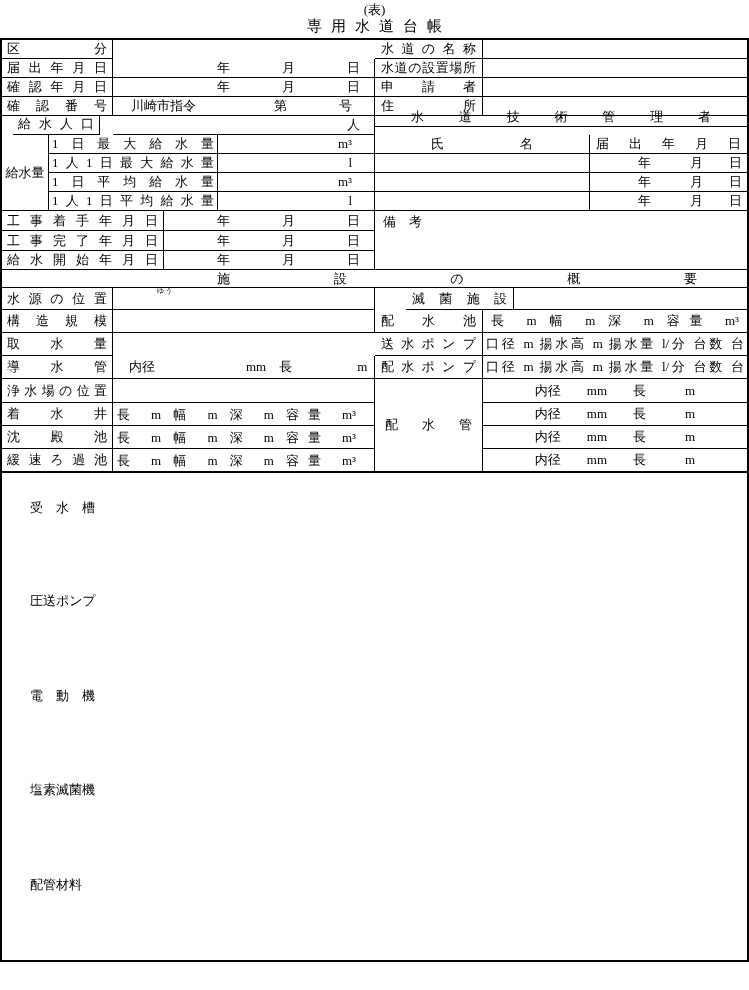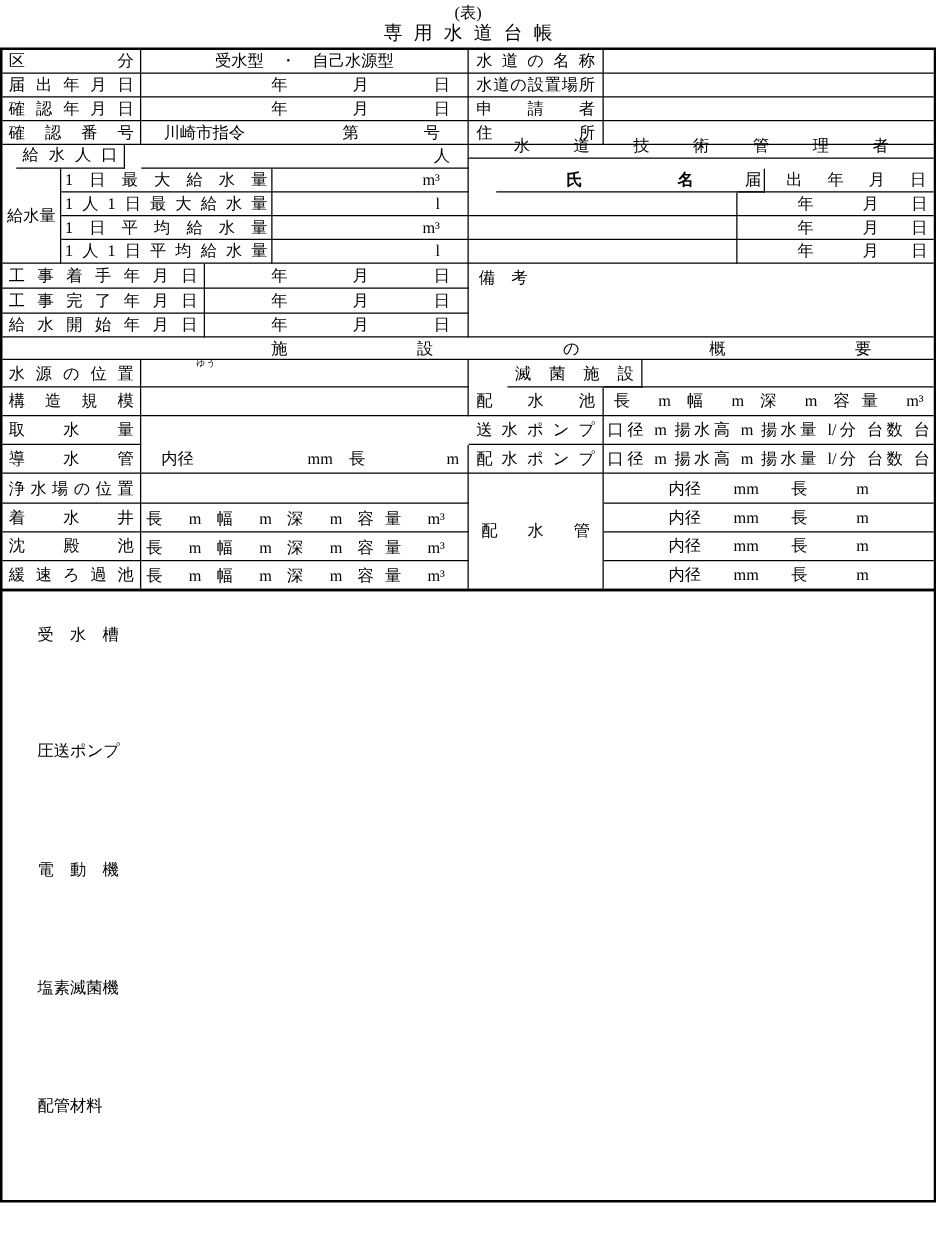--- a/index.html
+++ b/index.html
@@ -29,21 +29,20 @@
 <body>
 
 <div class="page">
 
   <div class="hdr-side">(表)</div>
   <div class="hdr-title">専用水道台帳</div>
 
   <div class="tbl">
 
     <div class="c j" style="left:0;top:0;width:111px;height:19px;line-height:18px;padding:0 5px;">区分</div>
-    <div class="c pc" style="left:111px;top:0;width:262px;height:19px;line-height:18px;">受水型　・　自己水源型</div>
     <div class="c j" style="left:373px;top:0;width:108px;height:19px;line-height:18px;padding:0 6px;">水道の名称</div>
     <div class="c nbr" style="left:481px;top:0;width:264px;height:19px;line-height:18px;"></div>
 
     <div class="c j" style="left:0;top:19px;width:111px;height:19px;line-height:18px;padding:0 5px;">届出年月日</div>
     <div class="c pr" style="left:111px;top:19px;width:262px;height:19px;line-height:18px;padding-right:14px;">年　　　　月　　　　日</div>
     <div class="c j" style="left:373px;top:19px;width:108px;height:19px;line-height:18px;padding:0 6px;">水道の設置場所</div>
     <div class="c nbr" style="left:481px;top:19px;width:264px;height:19px;line-height:18px;"></div>
 
     <div class="c j" style="left:0;top:38px;width:111px;height:19px;line-height:18px;padding:0 5px;">確認年月日</div>
     <div class="c pr" style="left:111px;top:38px;width:262px;height:19px;line-height:18px;padding-right:14px;">年　　　　月　　　　日</div>
@@ -63,21 +62,21 @@
 
     <div class="c j" style="left:47px;top:95px;width:169px;height:19px;line-height:18px;padding:0 3px;">1日最大給水量</div>
     <div class="c pr" style="left:216px;top:95px;width:157px;height:19px;line-height:18px;padding-right:22px;">m³</div>
     <div class="c j" style="left:47px;top:114px;width:169px;height:19px;line-height:18px;padding:0 3px;">1人1日最大給水量</div>
     <div class="c pr" style="left:216px;top:114px;width:157px;height:19px;line-height:18px;padding-right:22px;">l</div>
     <div class="c j" style="left:47px;top:133px;width:169px;height:19px;line-height:18px;padding:0 3px;">1日平均給水量</div>
     <div class="c pr" style="left:216px;top:133px;width:157px;height:19px;line-height:18px;padding-right:22px;">m³</div>
     <div class="c j" style="left:47px;top:152px;width:169px;height:19px;line-height:18px;padding:0 3px;">1人1日平均給水量</div>
     <div class="c pr" style="left:216px;top:152px;width:157px;height:19px;line-height:18px;padding-right:22px;">l</div>
 
-    <div class="c j" style="left:395px;top:95px;width:215px;height:19px;line-height:18px;padding:0 56px;font-weight:bold;">氏名</div>
+    <div class="c j" style="left:373px;top:95px;width:215px;height:19px;line-height:18px;padding:0 56px;">氏名</div>
     <div class="c j nbr" style="left:588px;top:95px;width:157px;height:19px;line-height:18px;padding:0 6px;">届出年月日</div>
     <div class="c" style="left:373px;top:114px;width:215px;height:19px;line-height:18px;"></div>
     <div class="c pr nbr" style="left:588px;top:114px;width:157px;height:19px;line-height:18px;padding-right:5px;">年　　　月　　日</div>
     <div class="c" style="left:373px;top:133px;width:215px;height:19px;line-height:18px;"></div>
     <div class="c pr nbr" style="left:588px;top:133px;width:157px;height:19px;line-height:18px;padding-right:5px;">年　　　月　　日</div>
     <div class="c" style="left:373px;top:152px;width:215px;height:19px;line-height:18px;"></div>
     <div class="c pr nbr" style="left:588px;top:152px;width:157px;height:19px;line-height:18px;padding-right:5px;">年　　　月　　日</div>
 
     <div class="c j" style="left:0;top:171px;width:162px;height:20px;line-height:19px;padding:0 5px;">工事着手年月日</div>
     <div class="c pr" style="left:162px;top:171px;width:211px;height:20px;line-height:19px;padding-right:14px;">年　　　　月　　　　日</div>

